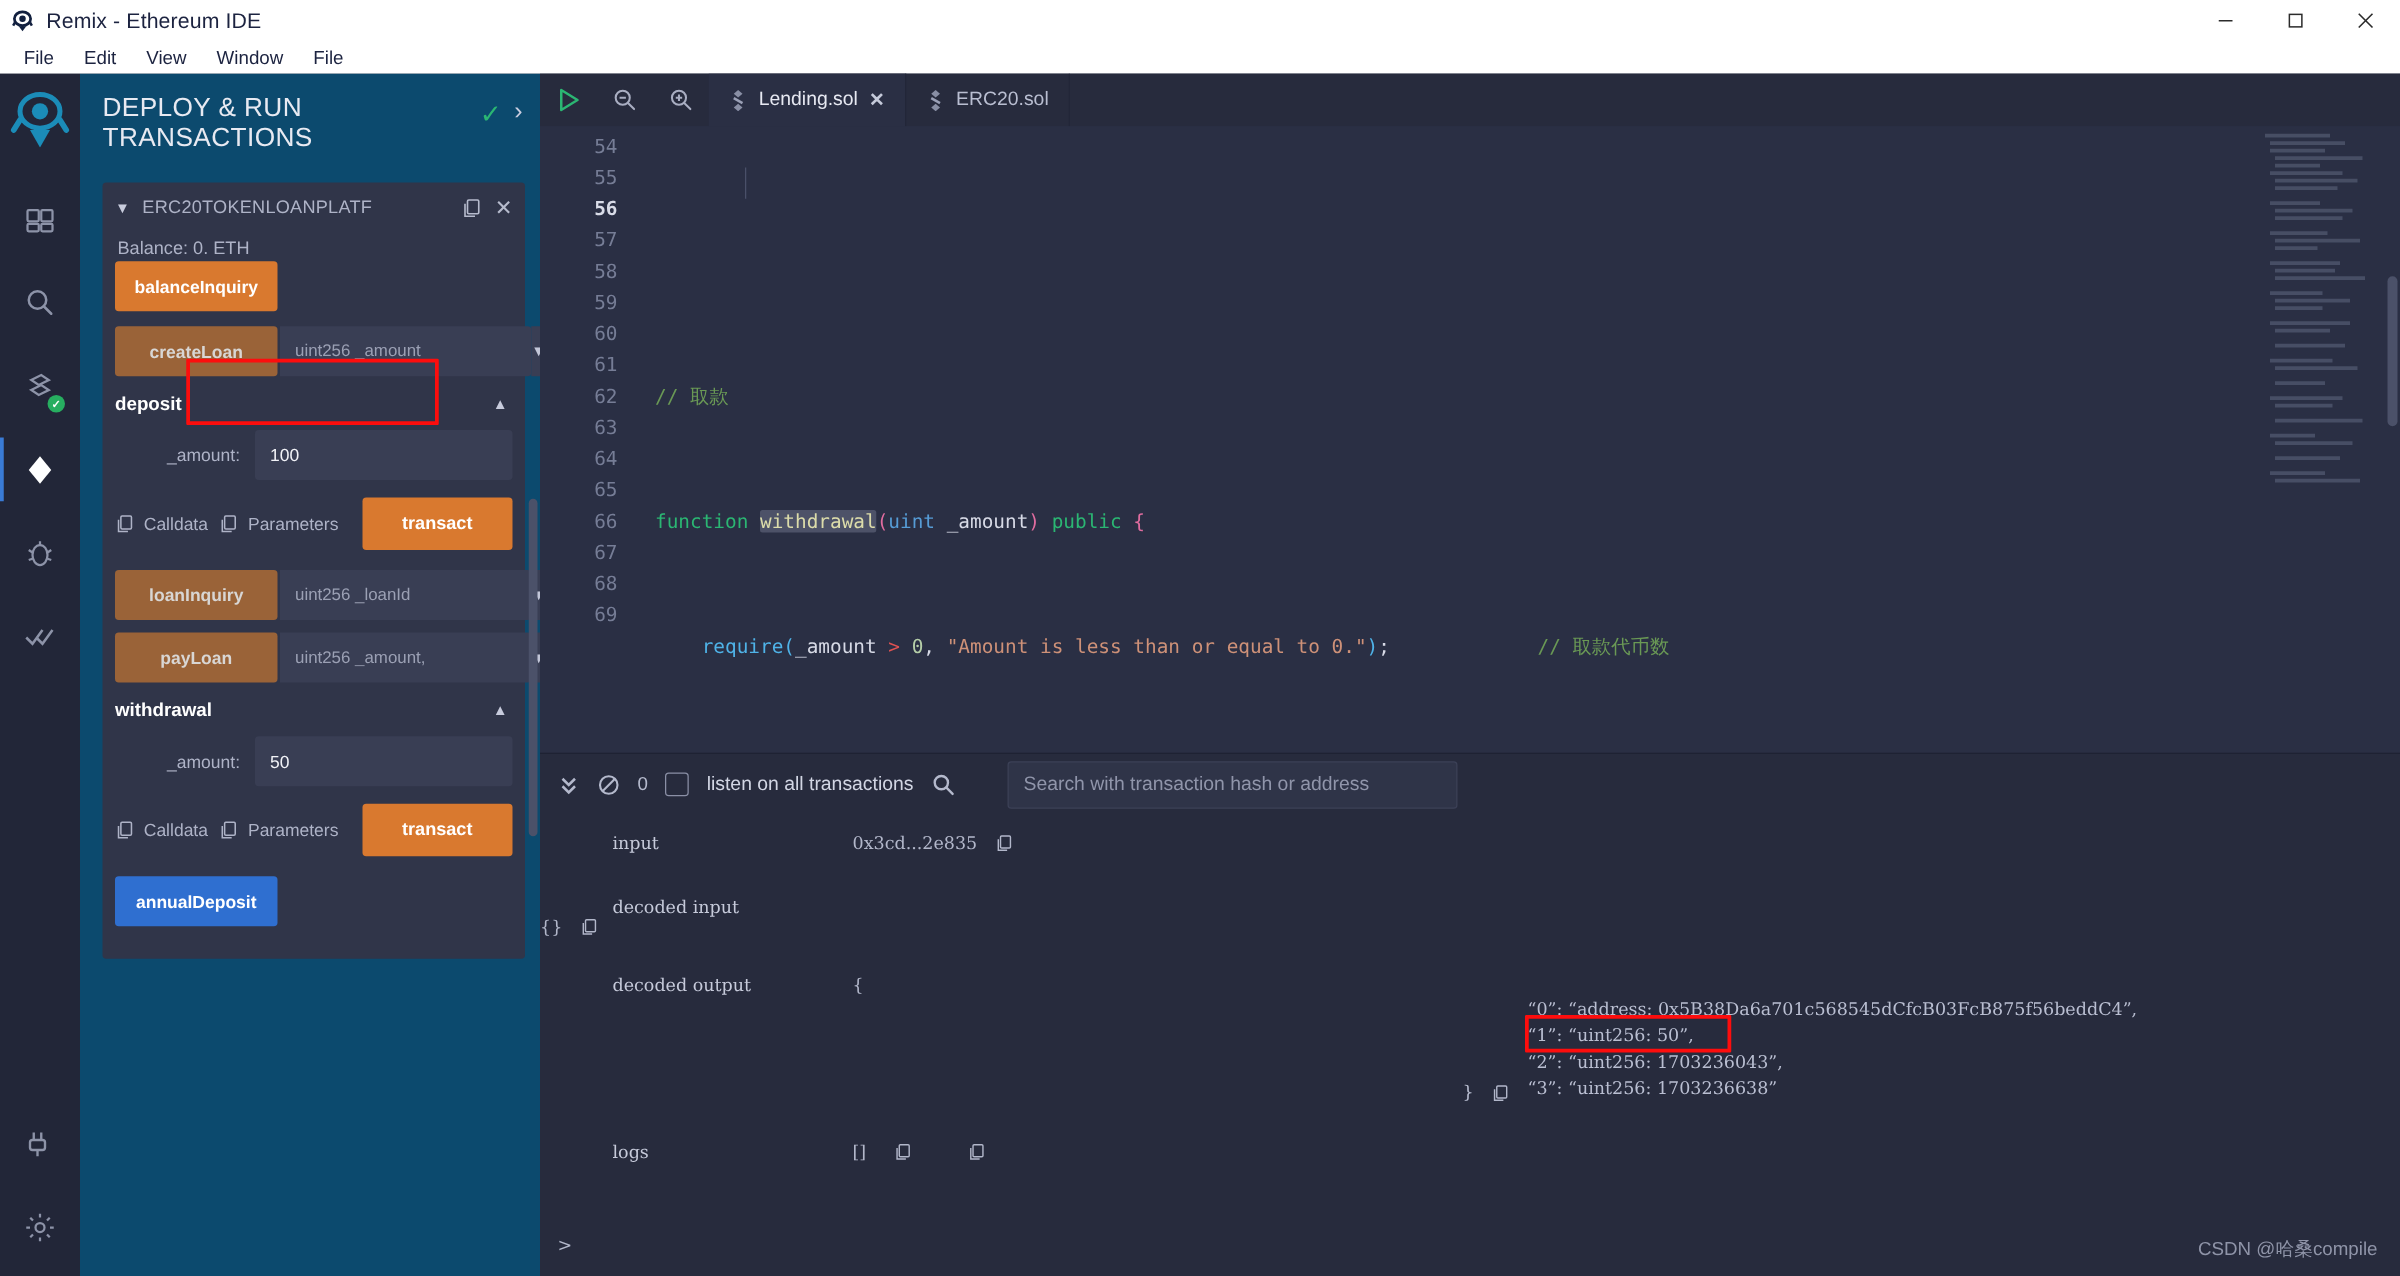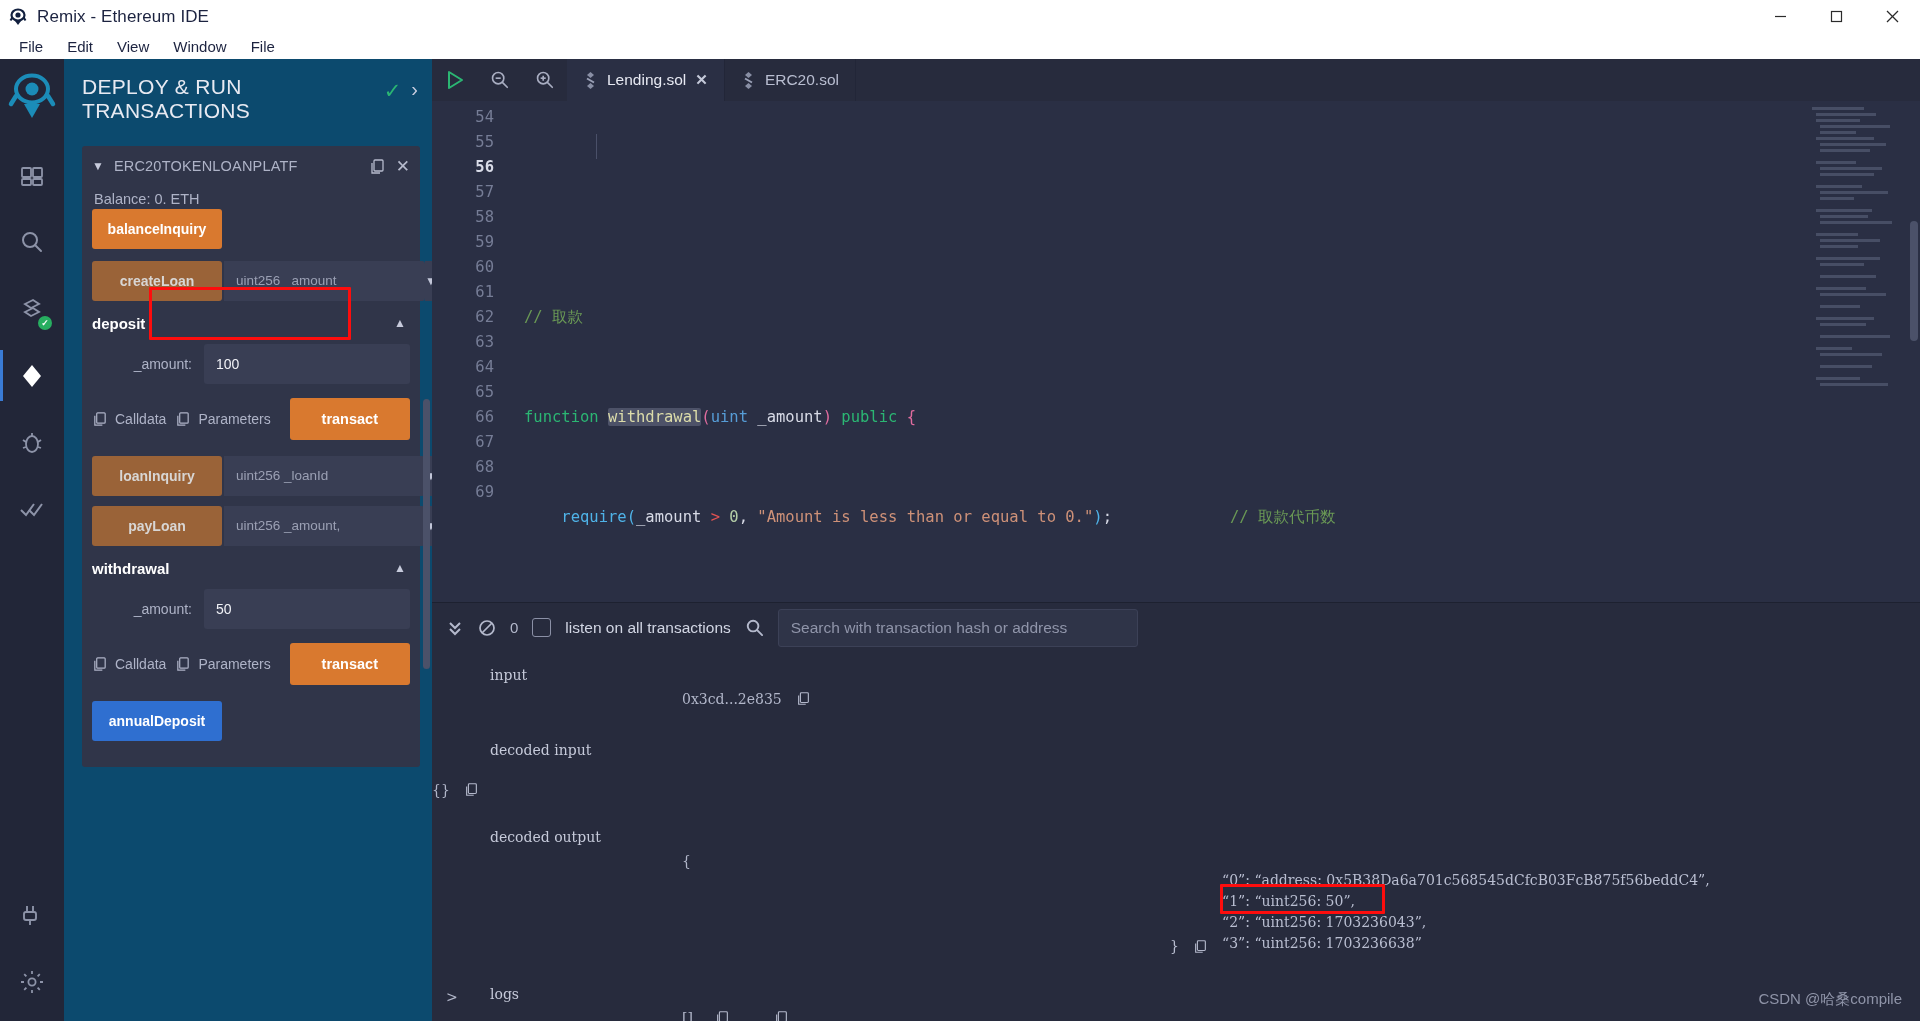--- a/index.html
+++ b/index.html
@@ -244,30 +244,31 @@
   .term-chk {
     width: 19px; height: 19px; border: 1px solid #8b90a6;
     border-radius: 3px; background: transparent; cursor: pointer;
   }
   .term-chk-label { color: #d2d6e4; font-size: 15.5px; cursor: pointer; }
   .term-search {
     flex: 1; max-width: 360px; background: #2f3448;
     border: 1px solid #3c4157; border-radius: 3px;
     color: #9095aa; font-size: 15.5px; padding: 9px 12px;
     font-family: "Liberation Sans", sans-serif;
+    margin-left: 28px;
   }
   .term-search::placeholder { color: #9095aa; }
   .term-body {
     flex: 1; position: relative; overflow: hidden;
     font-family: "DejaVu Serif", serif; font-size: 14px;
     color: #b9bed1; padding: 6px 0 0 0;
   }
   .kv { display: flex; padding: 9px 0; }
   .kv .k { width: 250px; padding-left: 58px; color: #c6cada; }
-  .kv .v { color: #b2b7ca; display: flex; align-items: flex-start; gap: 14px; margin-top: 24px; }
+  .kv .v { color: #b2b7ca; display: flex; align-items: flex-start; gap: 14px; }
   .copy-ico { color: #b2b7ca; display: inline-flex; cursor: pointer; }
   .term-caret { position: absolute; left: 14px; bottom: 16px; color: #b2b7ca; }
   .watermark {
     position: absolute; right: 18px; bottom: 12px;
     color: #8f94a8; font-size: 15px;
     font-family: "Liberation Sans", sans-serif;
   }
 </style>
 </head>
 <body>

